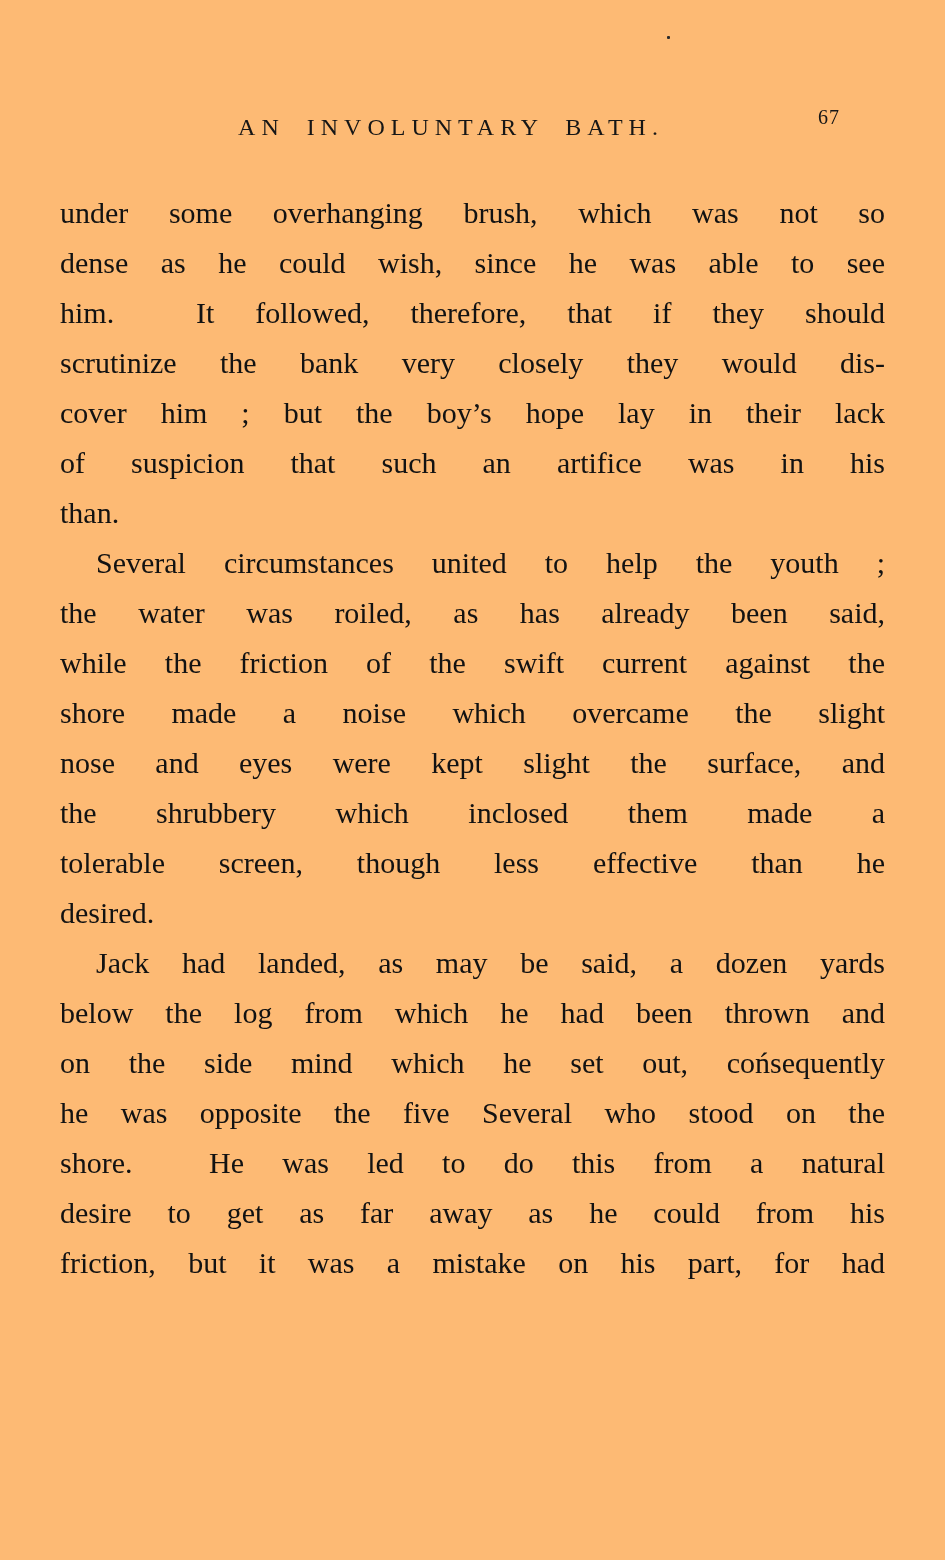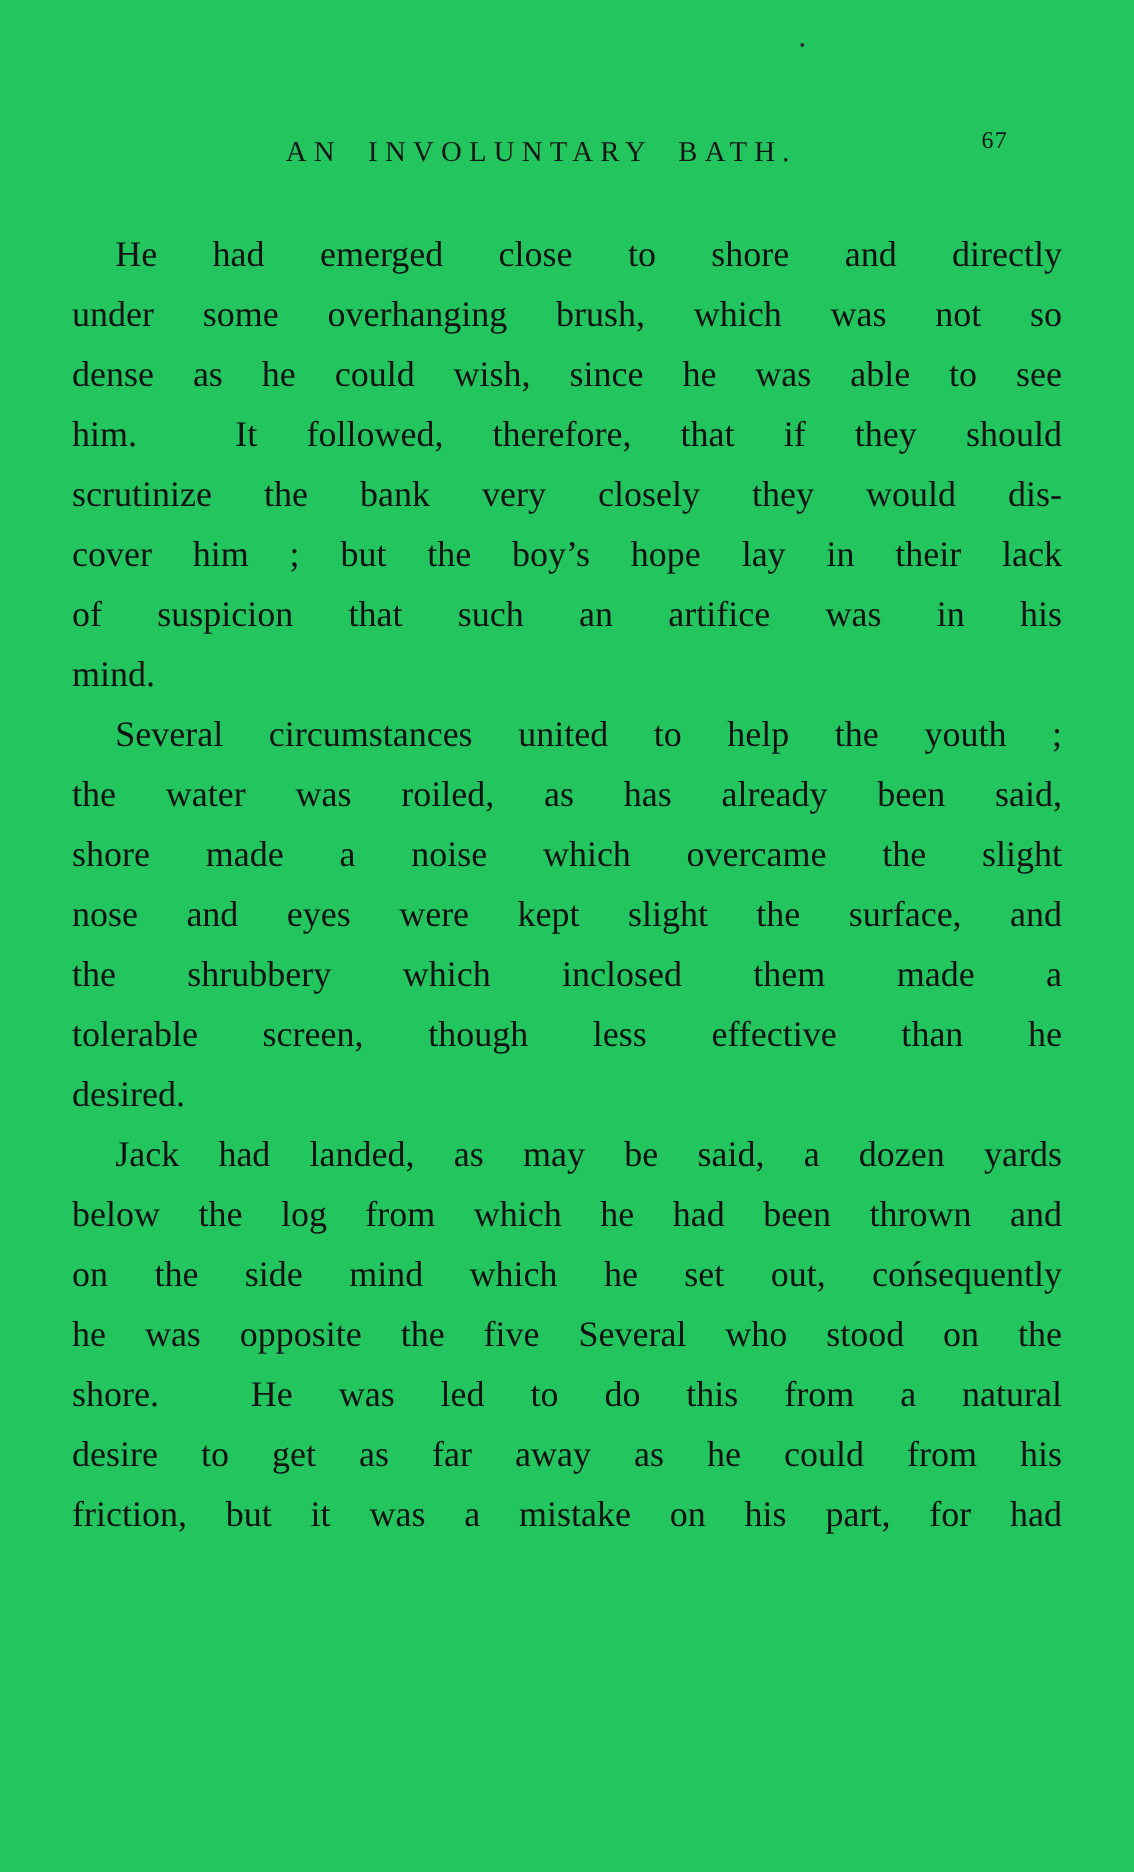--- a/index.html
+++ b/index.html
@@ -4,21 +4,21 @@
 <style>
   html, body {
     margin: 0;
     padding: 0;
     background: #ffffff;
   }
   .page {
     position: relative;
     width: 945px;
     height: 1560px;
-    background: #22c55e;
+    background: #fdba74;
     overflow: hidden;
     color: #131313;
     font-family: "Liberation Serif", serif;
   }
   .speck {
     position: absolute;
     left: 667px;
     top: 36px;
     width: 3px;
     height: 3px;
@@ -87,33 +87,33 @@
   <div class="speck"></div>
 
   <div class="running-head">
     <div class="head-title">AN INVOLUNTARY BATH.</div>
     <div class="page-number">67</div>
   </div>
 
   <main class="text-block">
 
     <p class="para">
-      <span class="line indent">He had emerged close to shore and directly</span>
       <span class="line">under some overhanging brush, which was not so</span>
       <span class="line">dense as he could wish, since he was able to see</span>
       <span class="line">him.  It followed, therefore, that if they should</span>
       <span class="line">scrutinize the bank very closely they would dis-</span>
       <span class="line">cover him ; but the boy’s hope lay in their lack</span>
       <span class="line">of suspicion that such an artifice was in his</span>
-      <span class="line plast">mind.</span>
+      <span class="line plast">than.</span>
     </p>
 
     <p class="para">
       <span class="line indent">Several circumstances united to help the youth ;</span>
       <span class="line">the water was roiled, as has already been said,</span>
+      <span class="line">while the friction of the swift current against the</span>
       <span class="line">shore made a noise which overcame the slight</span>
       <span class="line">nose and eyes were kept slight the surface, and</span>
       <span class="line">the shrubbery which inclosed them made a</span>
       <span class="line">tolerable screen, though less effective than he</span>
       <span class="line plast">desired.</span>
     </p>
 
     <p class="para">
       <span class="line indent">Jack had landed, as may be said, a dozen yards</span>
       <span class="line">below the log from which he had been thrown and</span>

